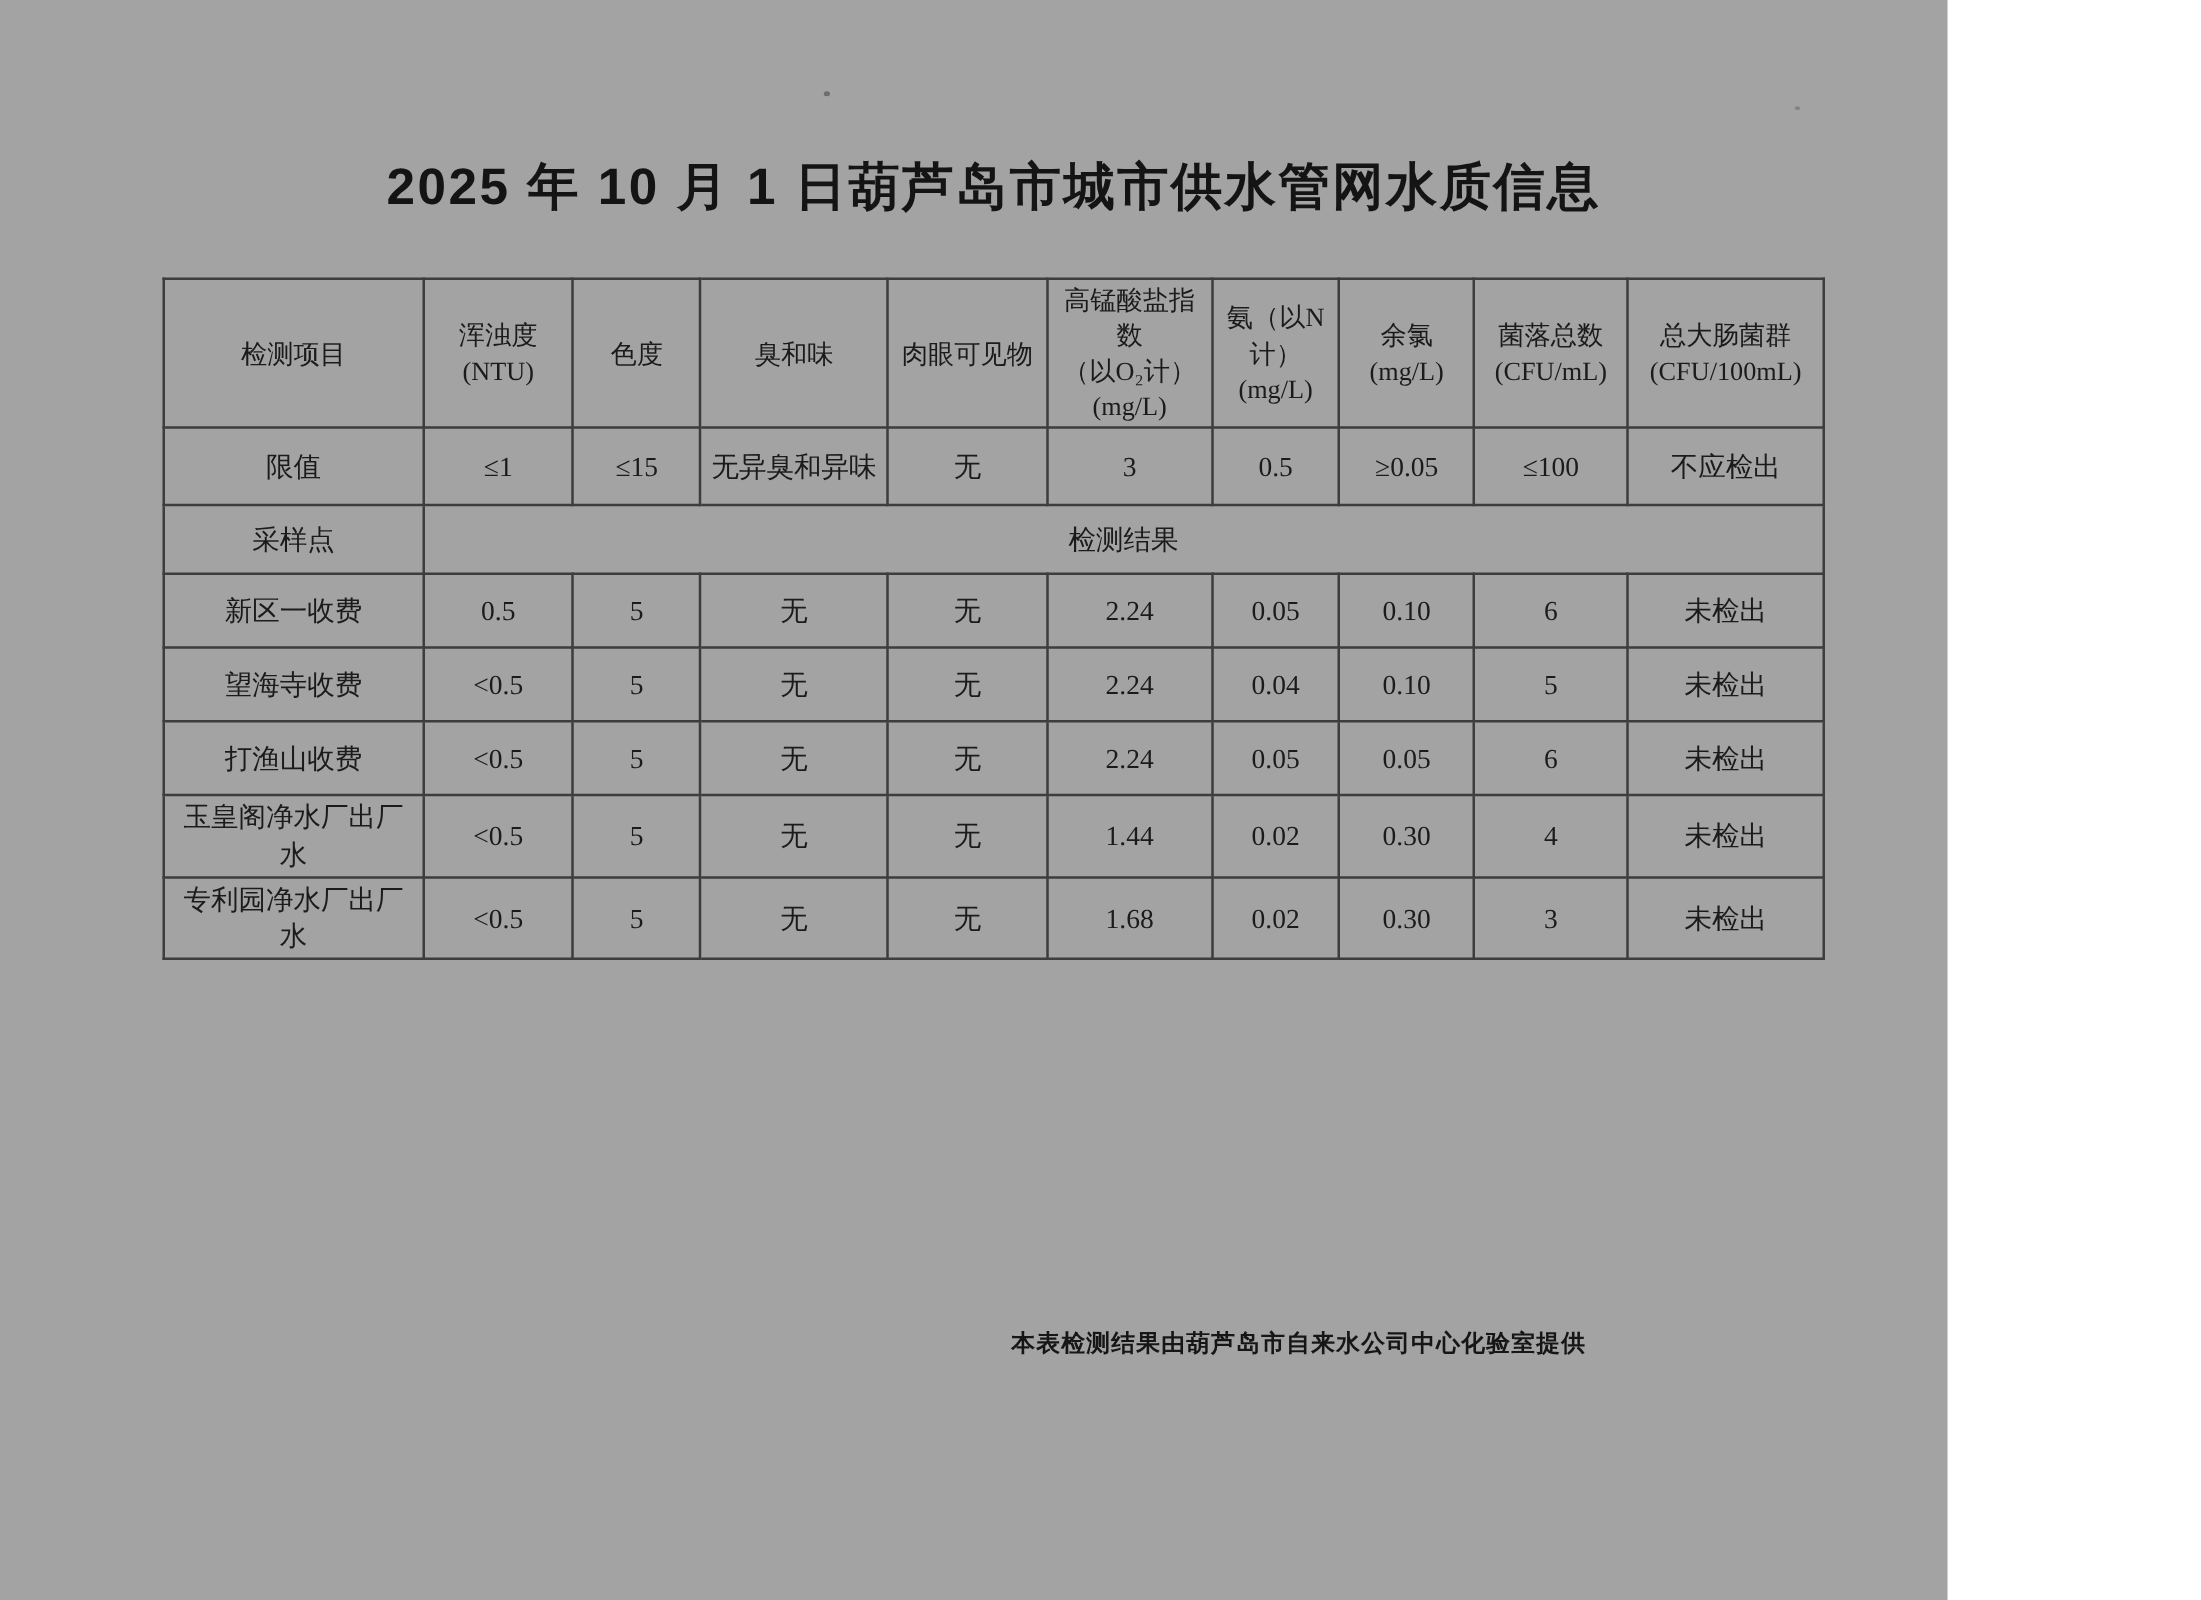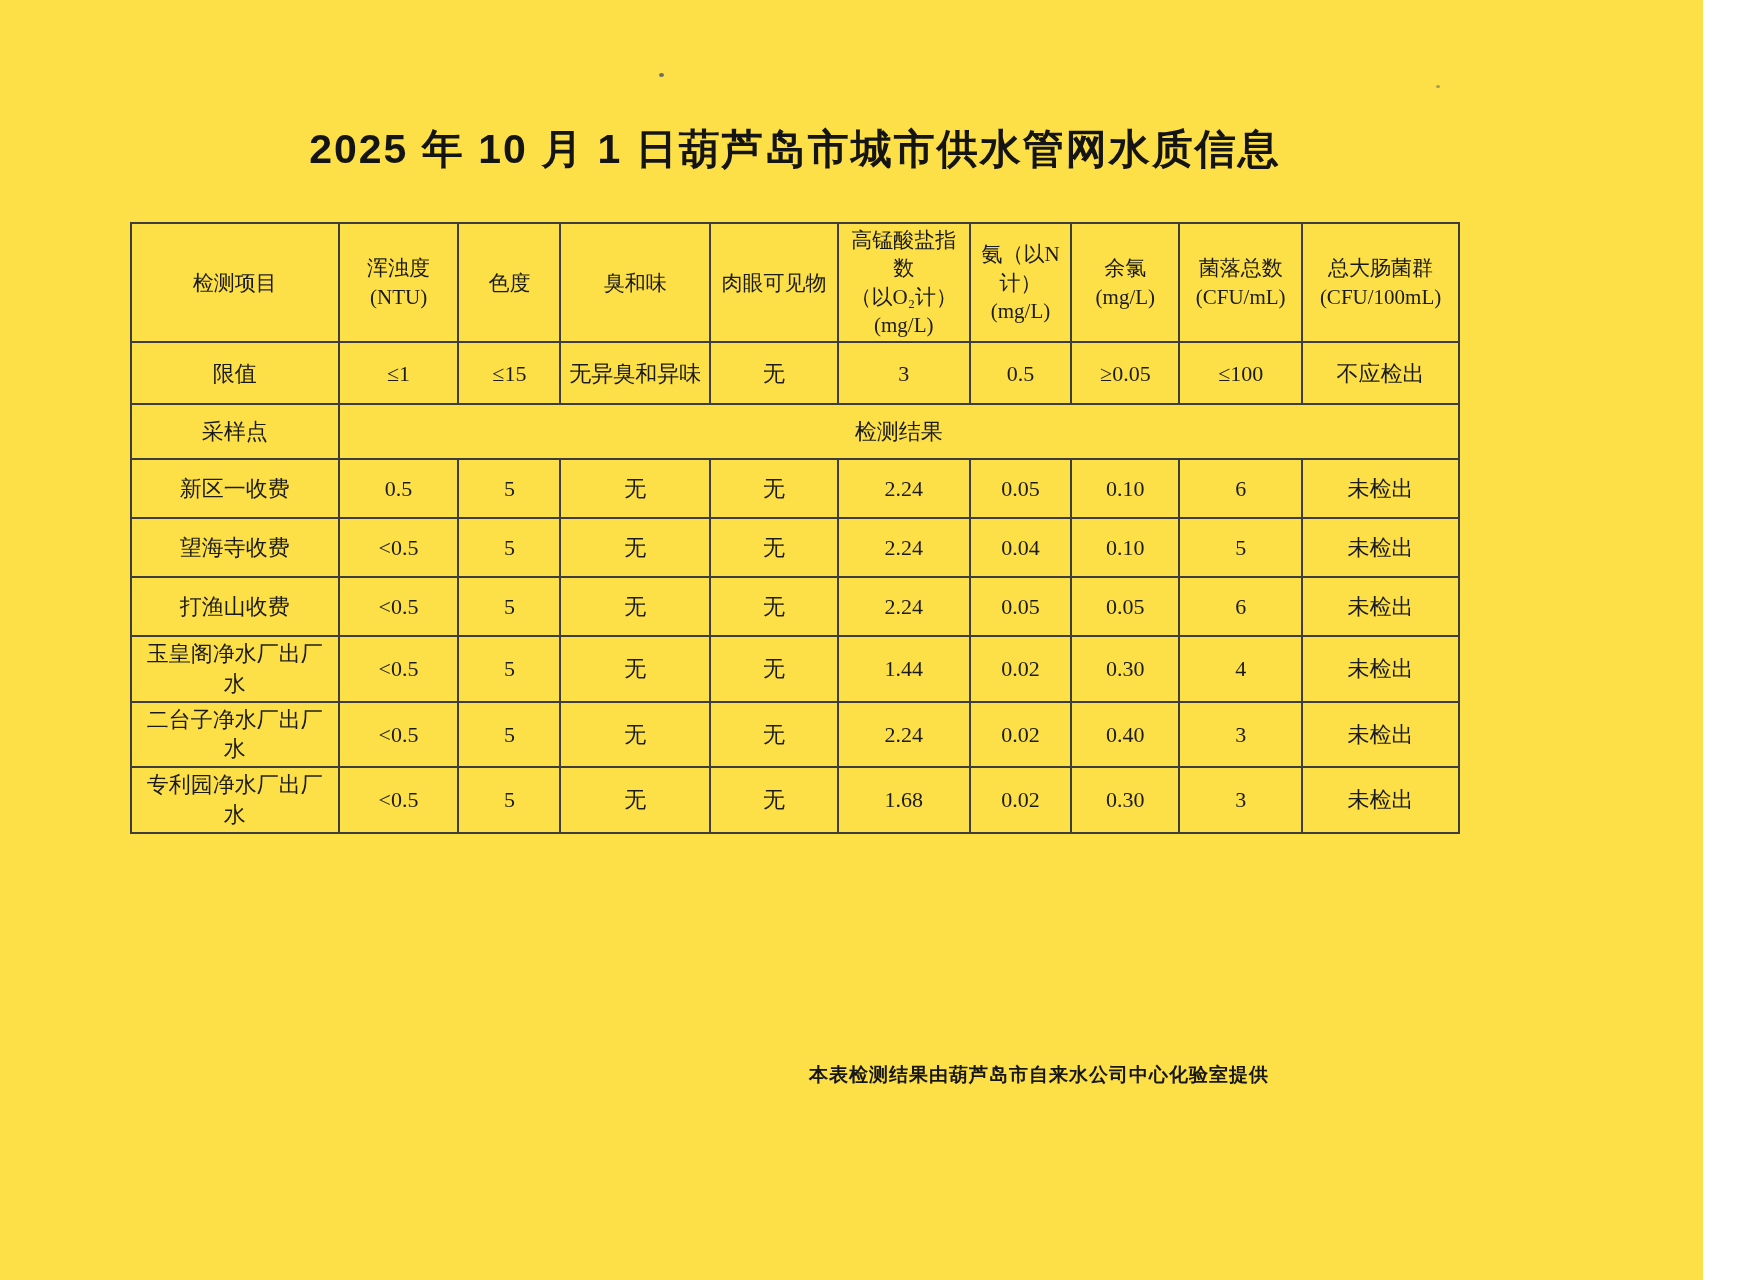--- a/index.html
+++ b/index.html
@@ -4,23 +4,23 @@
 <style>
   html, body {
     margin: 0;
     padding: 0;
     background: #ffffff;
     font-family: "Liberation Serif", "DejaVu Serif", serif;
     color: #1c1c1c;
   }
   .page {
     position: relative;
-    width: 1703px;
+    width: 1558px;
     height: 1280px;
-    background: #fde047;
+    background: #a3a3a3;
     overflow: hidden;
   }
   .doc-title {
     position: absolute;
     top: 122px;
     left: 130px;
     width: 1330px;
     text-align: center;
     font-size: 41px;
     font-weight: bold;
@@ -172,32 +172,20 @@
           <td>5</td>
           <td>无</td>
           <td>无</td>
           <td>1.44</td>
           <td>0.02</td>
           <td>0.30</td>
           <td>4</td>
           <td>未检出</td>
         </tr>
         <tr class="data-row">
-          <td>二台子净水厂出厂水</td>
-          <td>&lt;0.5</td>
-          <td>5</td>
-          <td>无</td>
-          <td>无</td>
-          <td>2.24</td>
-          <td>0.02</td>
-          <td>0.40</td>
-          <td>3</td>
-          <td>未检出</td>
-        </tr>
-        <tr class="data-row">
           <td>专利园净水厂出厂水</td>
           <td>&lt;0.5</td>
           <td>5</td>
           <td>无</td>
           <td>无</td>
           <td>1.68</td>
           <td>0.02</td>
           <td>0.30</td>
           <td>3</td>
           <td>未检出</td>

